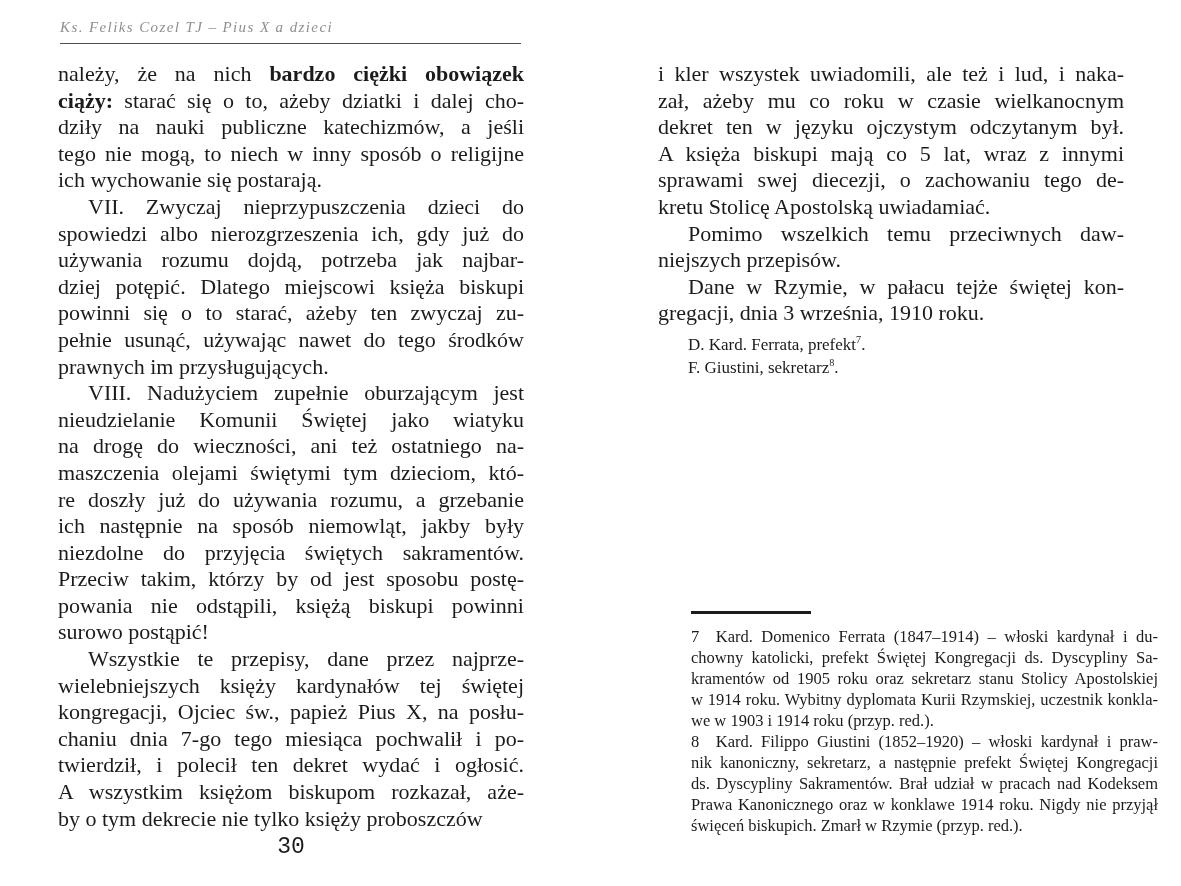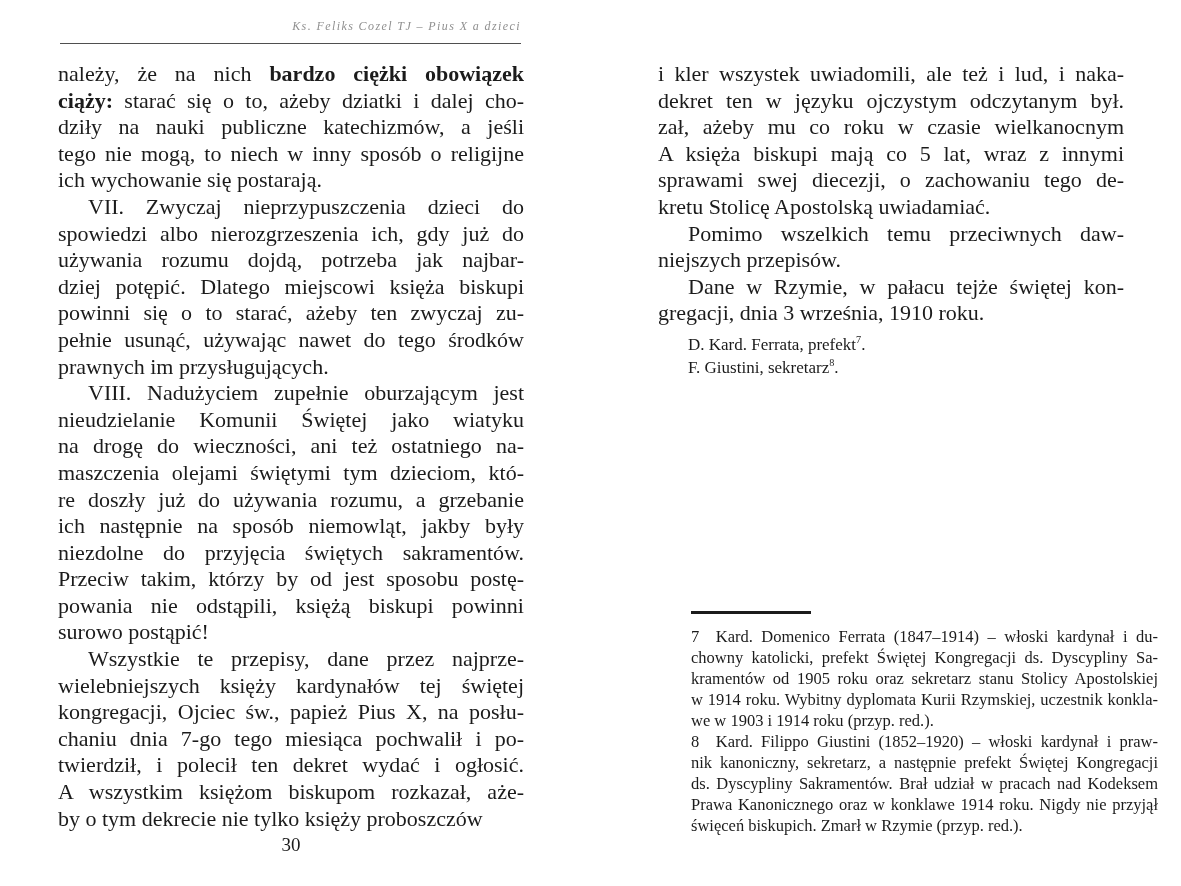--- a/index.html
+++ b/index.html
@@ -8,23 +8,23 @@
     width: 1181px;
     height: 886px;
     background: var(--page-bg, #ffffff);
     font-family: "Liberation Serif", serif;
     color: var(--text, #1b1b1b);
     overflow: hidden;
   }
   .running-head {
     position: absolute;
     left: 60px; top: 19px; width: 461px;
-    text-align: right;
+    text-align: left;
     font-style: italic;
-    font-size: 12px;
+    font-size: 15px;
     letter-spacing: 1.4px;
     color: var(--head, #8f8f8f);
   }
   .head-rule {
     position: absolute;
     left: 60px; top: 43px; width: 461px; height: 1px;
     background: var(--rule, #4f4f4f);
   }
   .col {
     position: absolute;
@@ -55,21 +55,22 @@
   }
   .fn-rule {
     width: 120px; height: 3px;
     background: var(--fnrule, #1b1b1b);
     margin: 0 0 12px 0;
   }
   .page-num {
     position: absolute;
     left: 58px; top: 834px; width: 466px;
     text-align: center;
-    font-size: 19px;
+    font-size: 23px;
+    font-family: Liberation Mono, monospace;
   }
 </style>
 </head>
 <body>
 
 <div class="page">
 
   <div class="running-head">Ks. Feliks Cozel TJ – Pius X a dzieci</div>
 
   <div class="head-rule"></div>
@@ -111,22 +112,22 @@
         <div class="line"><span>twierdził, i polecił ten dekret wydać i ogłosić.</span></div>
         <div class="line"><span>A wszystkim księżom biskupom rozkazał, aże-</span></div>
         <div class="line"><span>by o tym dekrecie nie tylko księży proboszczów</span></div>
       </div>
     </div>
 
   <div class="col right">
     <div>
         <div class="para">
           <div class="line"><span>i kler wszystek uwiadomili, ale też i lud, i naka-</span></div>
+          <div class="line"><span>zał, ażeby mu co roku w czasie wielkanocnym</span></div>
           <div class="line"><span>dekret ten w języku ojczystym odczytanym był.</span></div>
-          <div class="line"><span>zał, ażeby mu co roku w czasie wielkanocnym</span></div>
           <div class="line"><span>A księża biskupi mają co 5 lat, wraz z innymi</span></div>
           <div class="line"><span>sprawami swej diecezji, o zachowaniu tego de-</span></div>
           <div class="line"><span>kretu Stolicę Apostolską uwiadamiać.</span></div>
         </div>
         <div class="para indent">
           <div class="line"><span>Pomimo wszelkich temu przeciwnych daw-</span></div>
           <div class="line"><span>niejszych przepisów.</span></div>
         </div>
         <div class="para indent">
           <div class="line"><span>Dane w Rzymie, w pałacu tejże świętej kon-</span></div>

